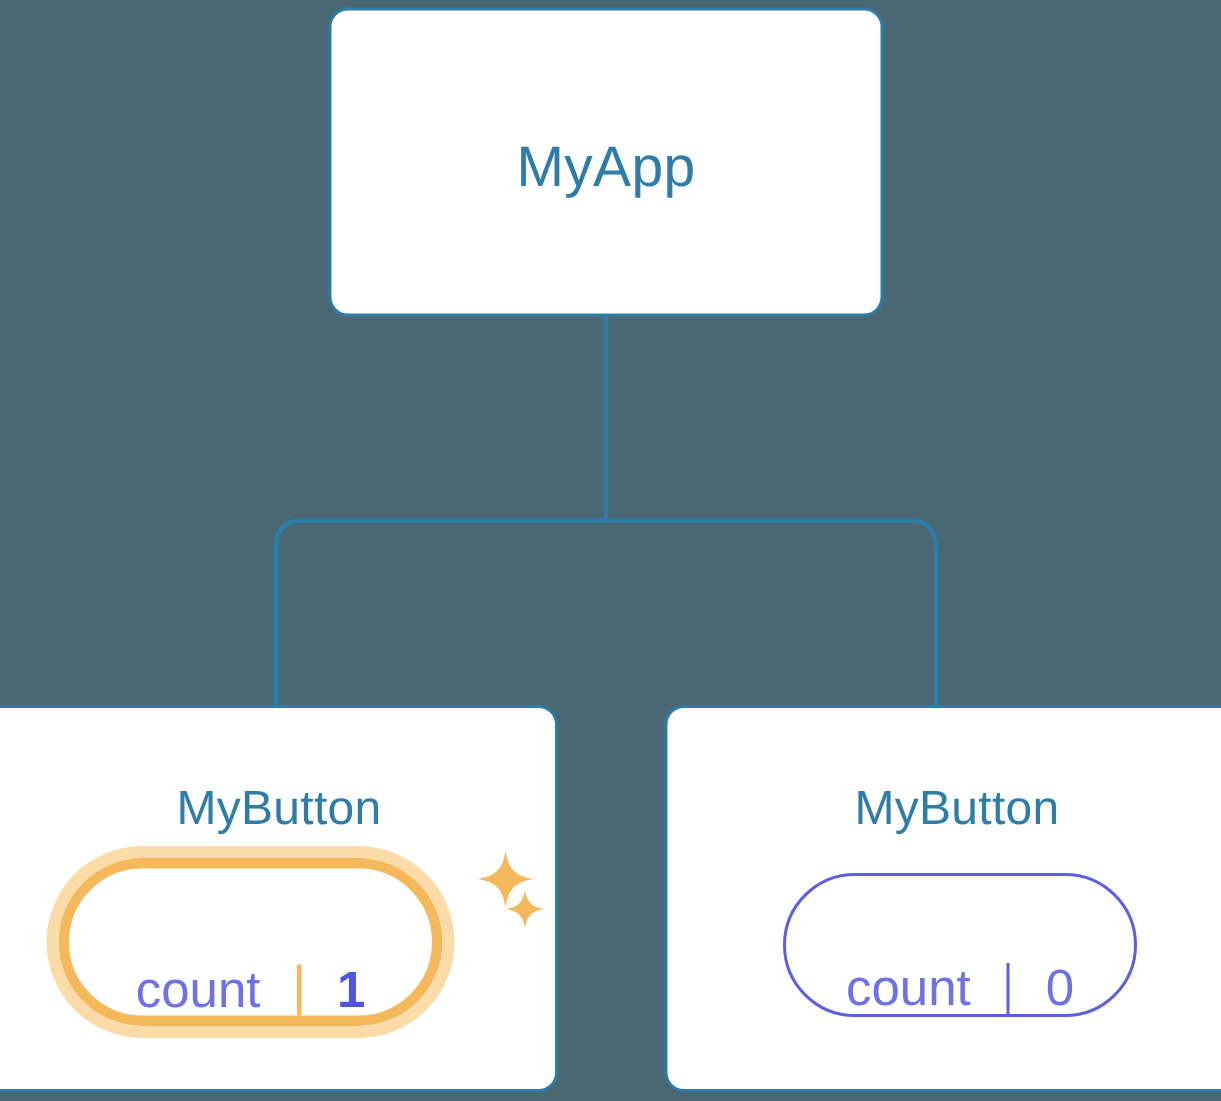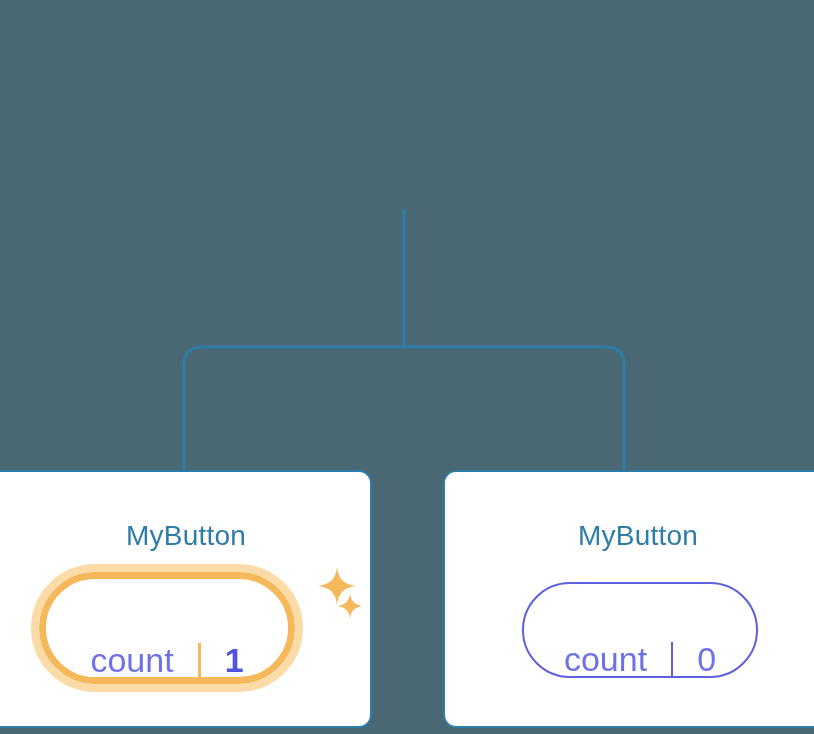--- a/index.html
+++ b/index.html
@@ -71,21 +71,21 @@
     height: 258px;
   }
   #child-card-1 {
     left: 443px;
     top: 470px;
     width: 390px;
     height: 258px;
   }
   .child-title {
     top: 48px;
-    font-size: 28px;
+    font-size: 32px;
   }
   #child-card-0 .child-title {
     left: 18px;
     right: 0;
   }
 
   
   .pill-wrap {
     position: absolute;
     display: flex;
@@ -180,20 +180,23 @@
 <div id="stage">
 
   <svg id="connectors" viewBox="0 0 814 734" width="814" height="734" xmlns="http://www.w3.org/2000/svg">
 
     <path d="M 404 209 L 404 347" fill="none" stroke="#2e7ca8" stroke-width="3" stroke-linecap="butt"></path>
 
     <path d="M 404 347 L 202 347 Q 184 347 184 365 L 184 474" fill="none" stroke="#2e7ca8" stroke-width="3" stroke-linecap="butt"></path>
     <path d="M 404 347 L 606 347 Q 624 347 624 365 L 624 474" fill="none" stroke="#2e7ca8" stroke-width="3" stroke-linecap="butt"></path>
   </svg>
 
+  <div id="root-card" class="node-card">
+    <div class="node-title">MyApp</div>
+  </div>
 
   <div id="child-card-0" class="node-card">
     <div class="node-title child-title">MyButton</div>
 
     <div id="pill-wrap-0" class="pill-wrap">
       <div class="pill pill-highlight">
         <div class="pill-key">count</div>
         <div class="pill-val">1</div>
       </div>
     </div>

